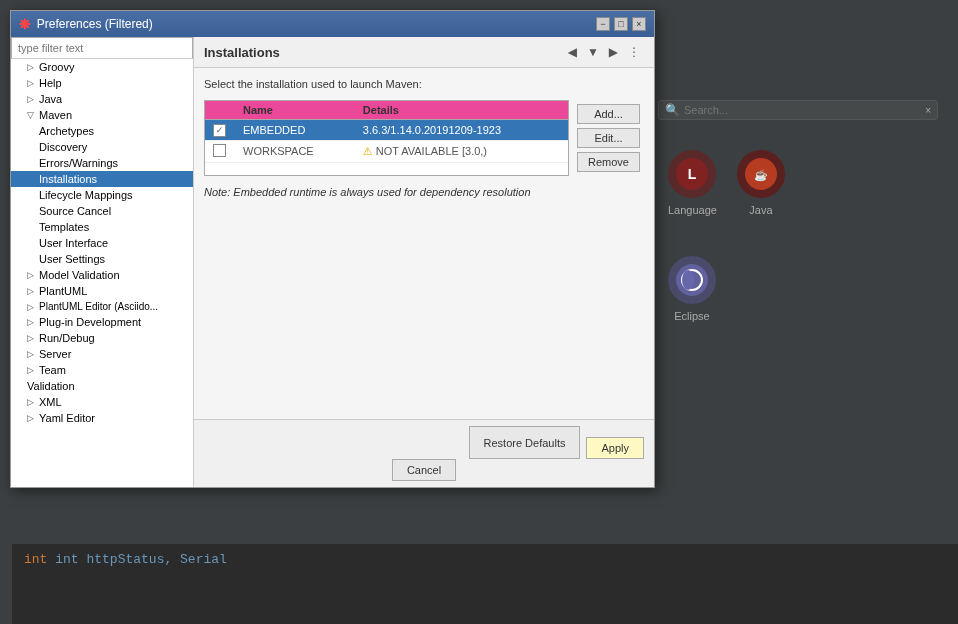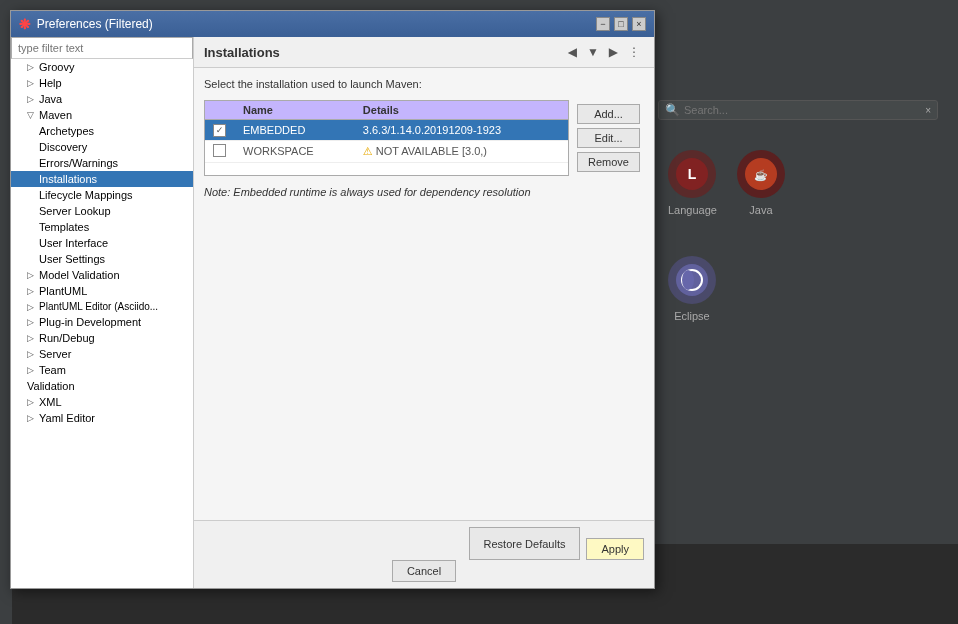--- a/index.html
+++ b/index.html
@@ -150,21 +150,21 @@
       cursor: pointer;
       display: flex;
       align-items: center;
       justify-content: center;
       font-size: 9px;
       color: #333;
     }
 
     .dialog-body {
       display: flex;
-      height: 551px;
+      height: 450px;
       justify-content: flex-end;
     }
 
     
     .tree-panel {
       width: 183px;
       background: white;
       border-right: 1px solid #ccc;
       overflow-y: auto;
       font-size: 11px;
@@ -264,21 +264,21 @@
       background: white;
       flex: 1;
     }
 
     .installations-table {
       width: 100%;
       border-collapse: collapse;
     }
 
     .installations-table th {
-      background: #c4b5fd;
+      background: #ec4899;
       border-bottom: 1px solid #aaa;
       padding: 3px 8px;
       text-align: left;
       font-size: 11px;
       font-weight: bold;
       color: #333;
     }
 
     .installations-table td {
       padding: 3px 8px;
@@ -489,21 +489,21 @@
         <div class="tree-item tree-indent2">
           <span>Errors/Warnings</span>
         </div>
         <div class="tree-item tree-indent2 selected">
           <span>Installations</span>
         </div>
         <div class="tree-item tree-indent2">
           <span>Lifecycle Mappings</span>
         </div>
         <div class="tree-item tree-indent2">
-          <span>Server Lookup</span>
+          <span>Source Cancel</span>
         </div>
         <div class="tree-item tree-indent2">
           <span>Templates</span>
         </div>
         <div class="tree-item tree-indent2">
           <span>User Interface</span>
         </div>
         <div class="tree-item tree-indent2">
           <span>User Settings</span>
         </div>

